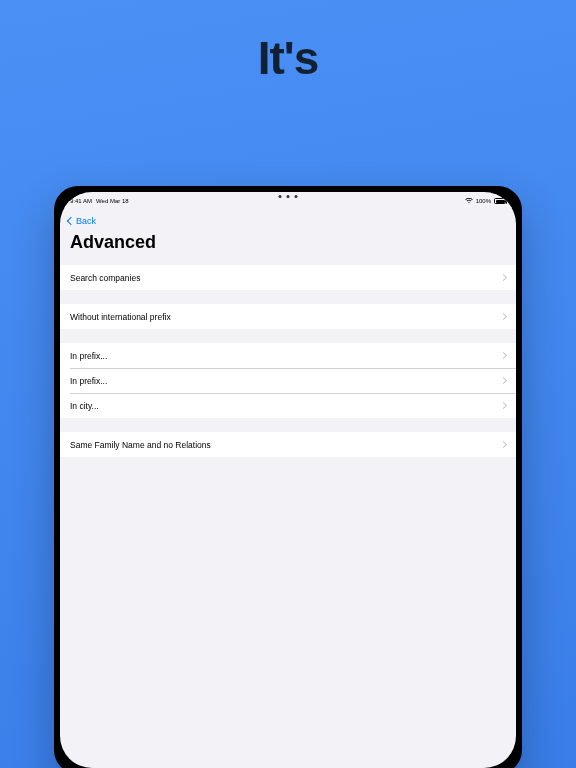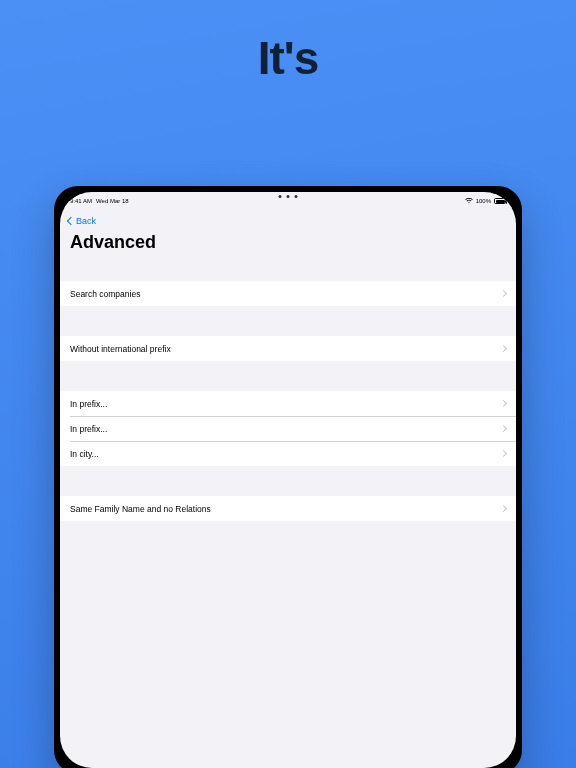--- a/index.html
+++ b/index.html
@@ -12,22 +12,22 @@
     .status-right{display:flex;align-items:center;gap:3px;font-size:6px}
     .camera-notch{position:absolute;left:50%;transform:translateX(-50%);top:9px;display:flex;gap:5px}
     .camera-notch span{width:3px;height:3px;border-radius:50%;background:#333}
     .batt{width:12px;height:6px;border:0.6px solid #000;border-radius:1.5px;position:relative;display:inline-block}
     .batt::after{content:"";position:absolute;right:-1.5px;top:1.5px;width:1px;height:3px;background:#000;border-radius:0 1px 1px 0}
     .batt::before{content:"";position:absolute;left:0.5px;top:0.5px;bottom:0.5px;right:0.5px;background:#000;border-radius:1px}
     .navbar{padding:4px 8px 0;display:flex;align-items:center;height:22px}
     .back{display:flex;align-items:center;color:#007aff;font-size:9px;gap:2px}
     .chev-left{width:6px;height:6px;border-left:1.2px solid #007aff;border-bottom:1.2px solid #007aff;transform:rotate(45deg)}
     .title{font-size:18px;font-weight:700;color:#000;padding:2px 10px 8px}
-    .group{margin-top:30px}
-    .group:first-of-type{margin-top:20px}
+    .group{margin-top:14px}
+    .group:first-of-type{margin-top:4px}
     .row{background:#fff;height:25px;display:flex;align-items:center;justify-content:space-between;padding:0 10px;font-size:8.5px;color:#000;position:relative}
     .row+.row::before{content:"";position:absolute;top:0;left:10px;right:0;height:0.5px;background:#d1d1d6}
     .chev-right{width:5px;height:5px;border-right:1px solid #c7c7cc;border-top:1px solid #c7c7cc;transform:rotate(45deg)}
   </style>
 </head>
 <body>
 
 <div class="hero">
   <div>It's</div>
 </div>

